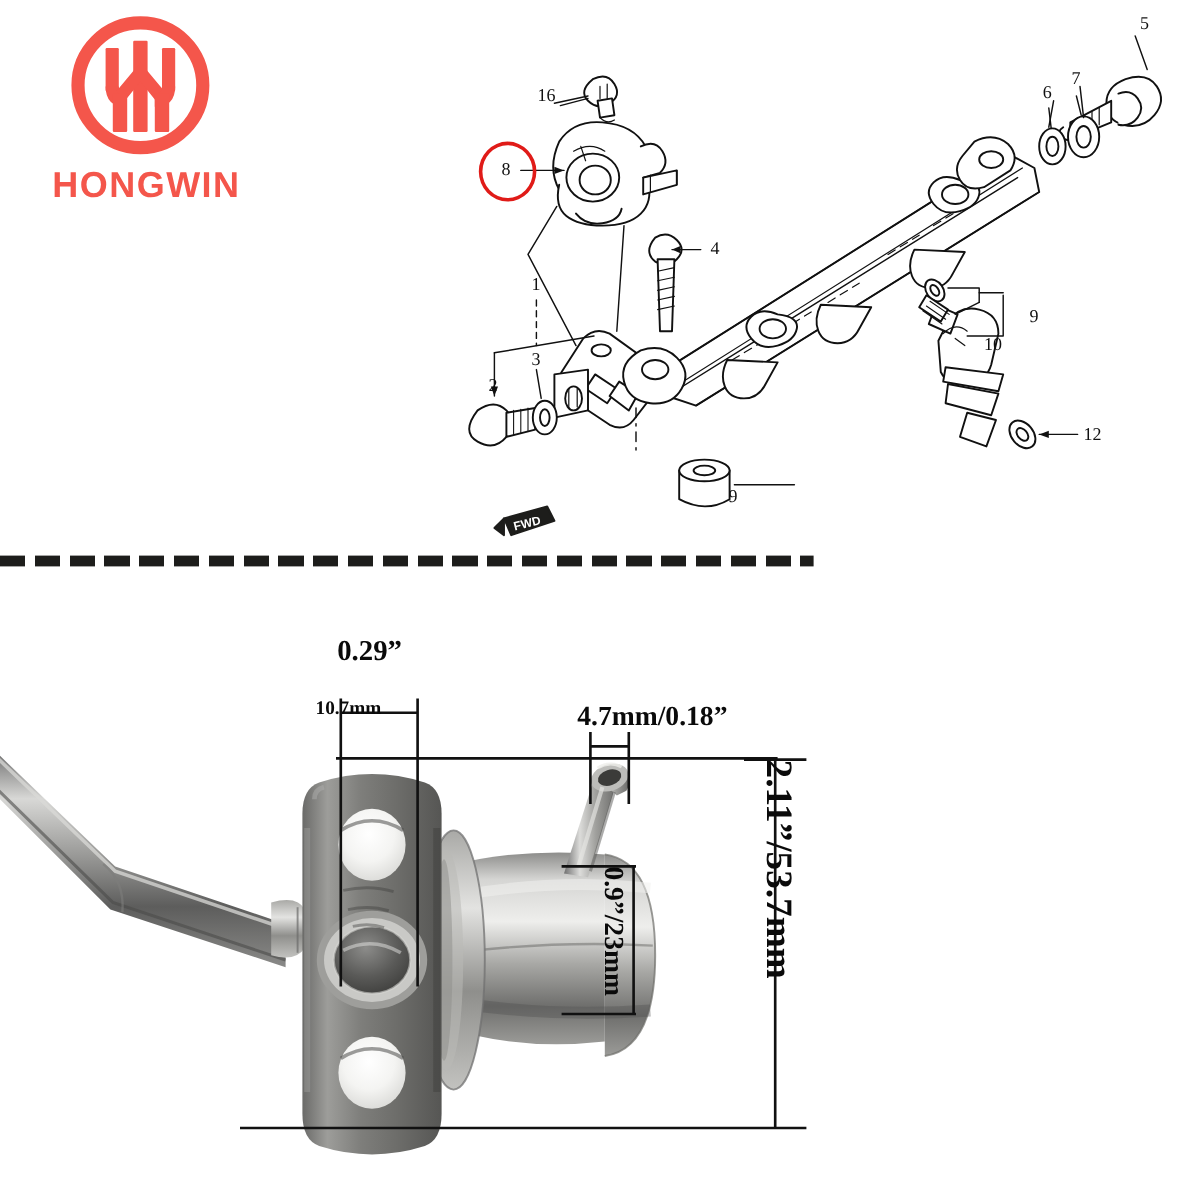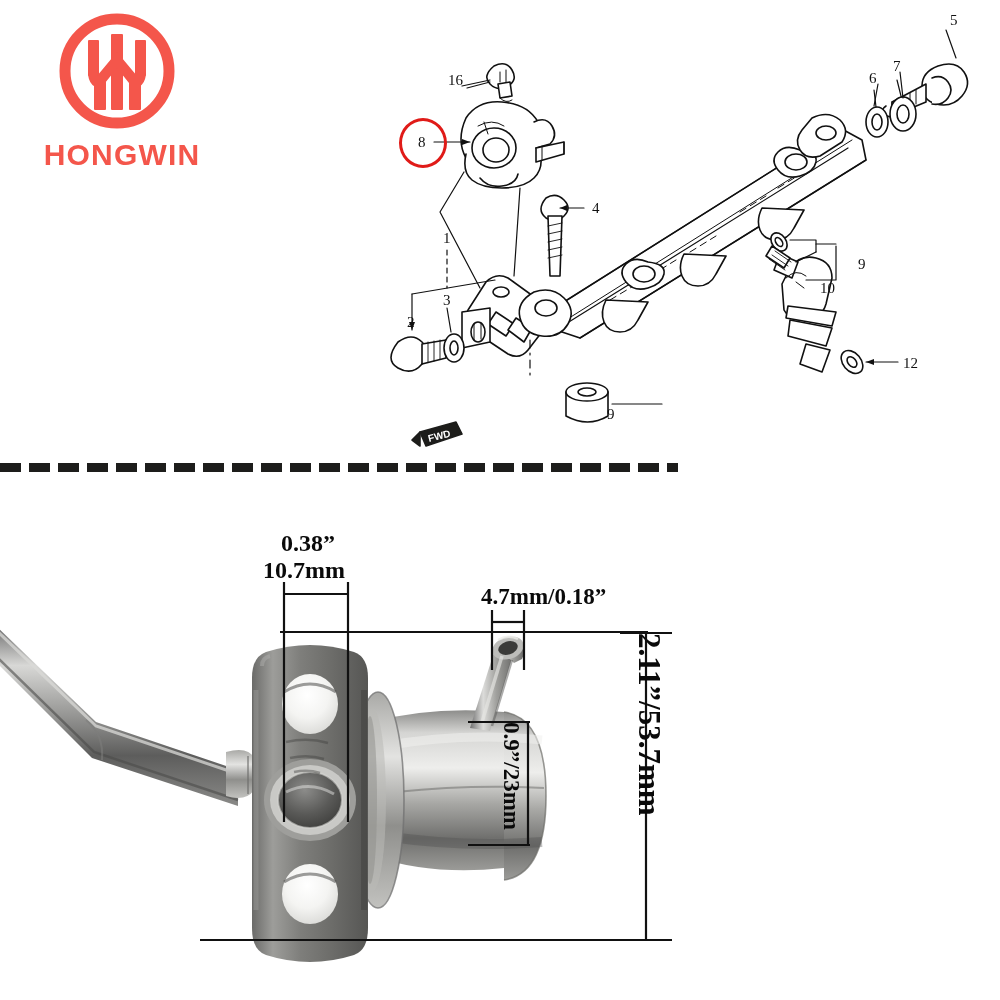--- a/index.html
+++ b/index.html
@@ -120,21 +120,21 @@
   
   .dim-label {
     position: absolute;
     font-family: "Liberation Serif", serif;
     font-weight: 700;
     color: #0a0a0a;
     white-space: nowrap;
     letter-spacing: 0px;
   }
   .dim-top-a { left: 281px; top: 530px; font-size: 24px; }
-  .dim-top-b { left: 263px; top: 557px; font-size: 24px; font-family: Liberation Serif, serif; }
+  .dim-top-b { left: 263px; top: 582px; font-size: 16px; font-family: Liberation Serif, serif; }
   .dim-top-c { left: 437px; top: 584px; font-size: 23px; margin-left: 44px; }
   .dim-mid   {
     left: 524px; top: 722px;
     font-size: 23px;
     transform-origin: left top;
     transform: rotate(90deg);
   }
   .dim-right {
     left: 667px; top: 633px;
     font-size: 31px;
@@ -500,19 +500,19 @@
 
         <line x1="646" y1="163" x2="646" y2="470"></line>
         <line x1="620" y1="163" x2="672" y2="163"></line>
         <line x1="200" y1="470" x2="672" y2="470"></line>
       </g>
     </svg>
 
     
   </div>
 
-  <div class="dim-label dim-top-a">0.38”</div>
+  <div class="dim-label dim-top-a">0.29”</div>
   <div class="dim-label dim-top-b">10.7mm</div>
   <div class="dim-label dim-top-c">4.7mm/0.18”</div>
   <div class="dim-label dim-mid">0.9”/23mm</div>
   <div class="dim-label dim-right">2.11”/53.7mm</div>
 
 </div>
 
 </body></html>

